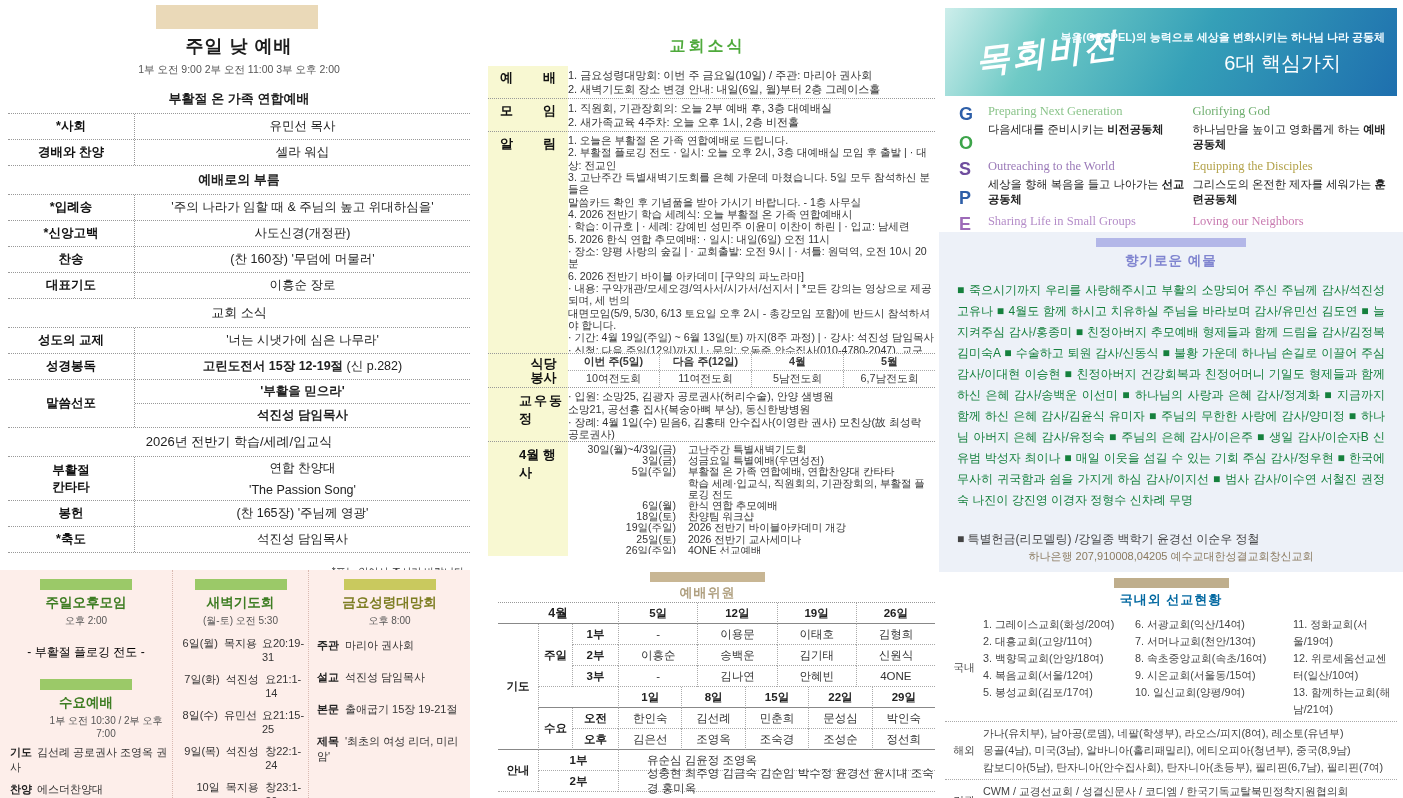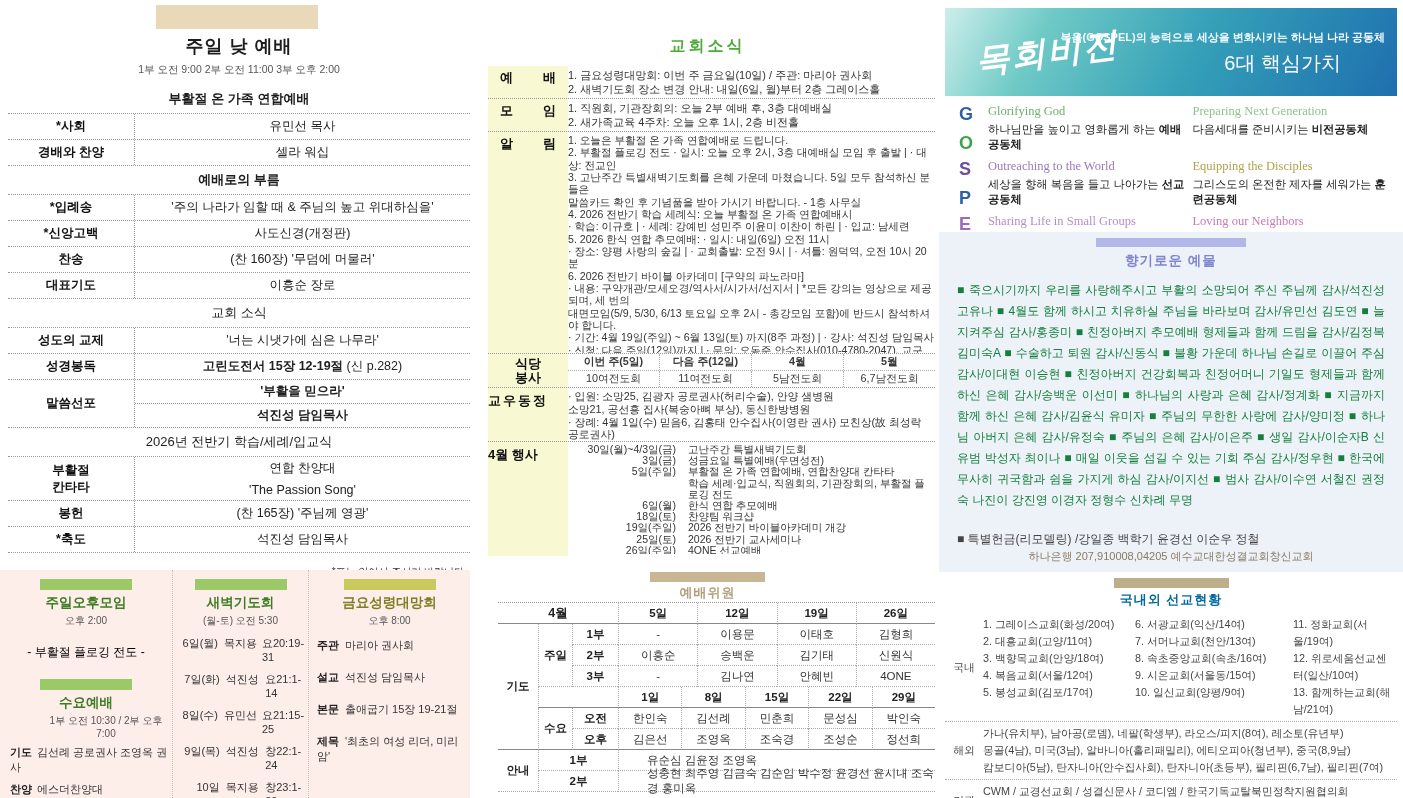--- a/index.html
+++ b/index.html
@@ -44,21 +44,21 @@
   .dawnrow .d2{width:40px;margin-right:4px;}
   .frow{font-size:11px;color:#333;margin:0 0 17px 8px;}
   .frow .tag{font-weight:bold;color:#222;margin-right:6px;}
 
   
   #mid{left:480px;top:0;width:455px;}
   .cn-title{text-align:center;color:#4faa3c;font-weight:bold;font-size:16px;margin-top:36px;letter-spacing:3px;}
   .cn-strip{position:absolute;left:8px;top:66px;width:80px;height:490px;background:#f8f8d2;}
   .cn-secs{position:absolute;left:8px;top:66px;width:447px;}
   .sec{display:flex;border-bottom:1px dotted #999;box-sizing:border-box;overflow:hidden;}
-  .sec-label{width:80px;flex:none;font-weight:bold;color:#111;font-size:13px;padding-top:3px;box-sizing:border-box;}
+  .sec-label{width:80px;flex:none;font-weight:bold;color:#111;font-size:13px;padding-top:3px;box-sizing:border-box;padding-left:31px;}
   .jlabel{display:flex;justify-content:space-between;padding:3px 12px 0 12px;}
   .sec-body{flex:1;color:#333;padding-top:2px;}
   .s-worship,.s-meeting{height:33px;}
   .s-worship .sec-body,.s-meeting .sec-body{font-size:11px;line-height:14px;}
   .s-notice{height:222px;}
   .s-notice .sec-body{font-size:10.6px;line-height:12.33px;}
   .s-dining{height:34px;}
   .s-members{height:54px;}
   .s-members .sec-body{font-size:10.8px;line-height:12.8px;}
   .s-events{height:112px;border-bottom:none;}
@@ -427,26 +427,26 @@
     <div class="banner-sub">6대 핵심가치</div>
   </div>
 
   <div class="gospel">
     <div class="g-pair">
       <div class="g-letters">
         <span class="lG">G</span>
         <span class="lO">O</span>
       </div>
       <div class="g-item">
+        <div class="g-en e2">Preparing Next Generation</div>
+        <div class="g-ko"><span>다음세대를 준비시키는 </span><span class="b">비전공동체</span></div>
+      </div>
+      <div class="g-item">
         <div class="g-en e1">Glorifying God</div>
         <div class="g-ko"><span>하나님만을 높이고 영화롭게 하는 </span><span class="b">예배공동체</span></div>
-      </div>
-      <div class="g-item">
-        <div class="g-en e2">Preparing Next Generation</div>
-        <div class="g-ko"><span>다음세대를 준비시키는 </span><span class="b">비전공동체</span></div>
       </div>
     </div>
     <div class="g-pair">
       <div class="g-letters">
         <span class="lS">S</span>
         <span class="lP">P</span>
       </div>
       <div class="g-item">
         <div class="g-en e3">Outreaching to the World</div>
         <div class="g-ko"><span>세상을 향해 복음을 들고 나아가는 </span><span class="b">선교공동체</span></div>

